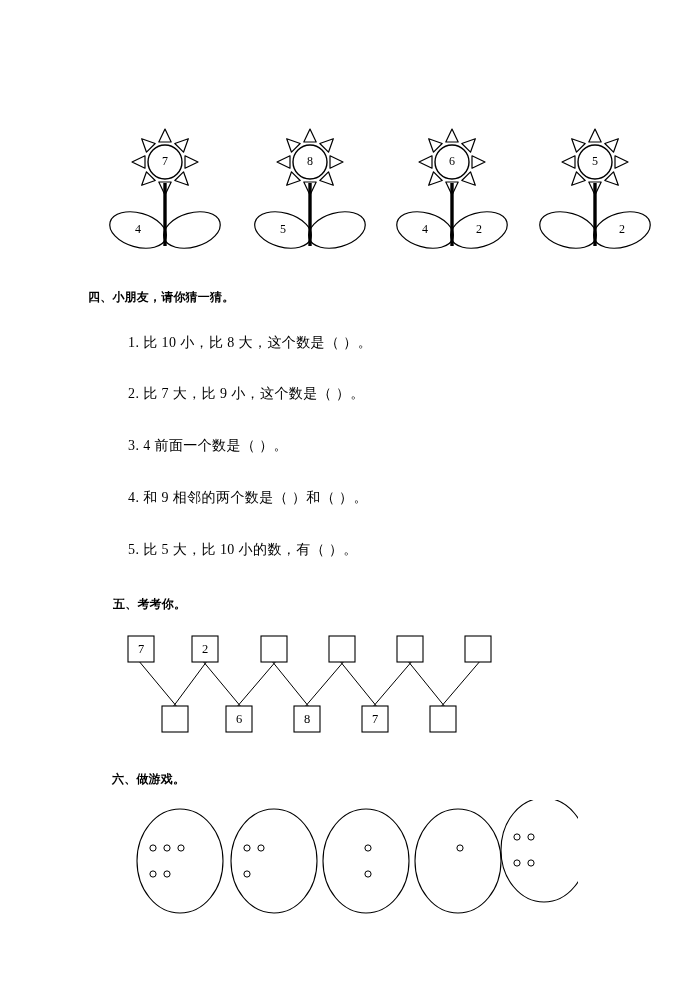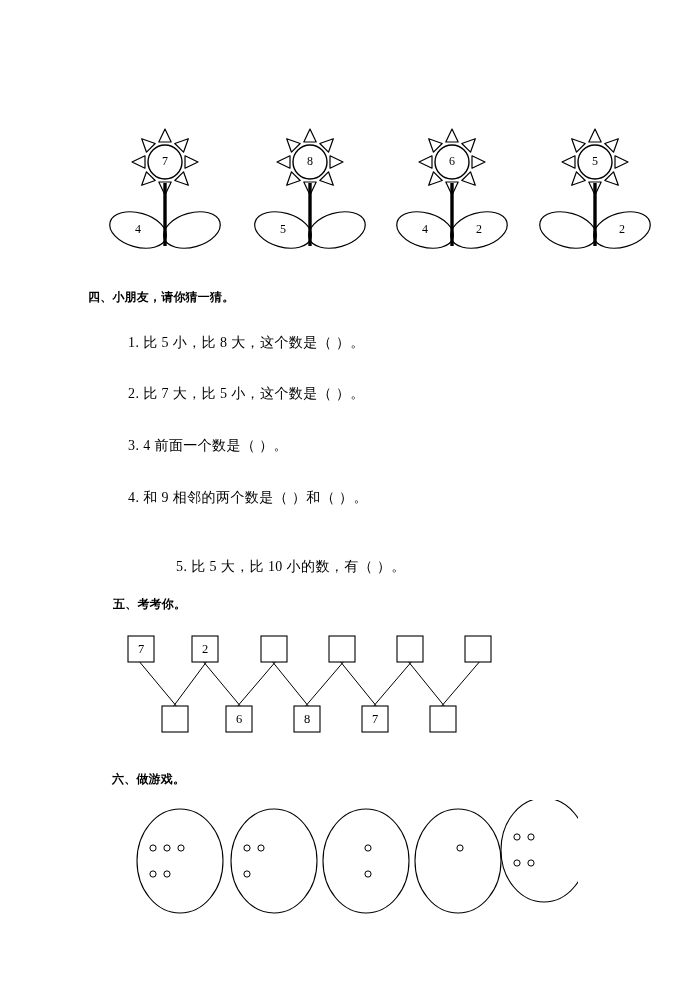--- a/index.html
+++ b/index.html
@@ -170,29 +170,29 @@
           <circle cx="60" cy="44" r="17" fill="#ffffff" stroke="#000000" stroke-width="1.4"></circle>
         </svg>
         <span class="num" style="left: 50px; top: 36px;">5</span>
         <span class="num" style="left: 23px; top: 104px;"></span>
         <span class="num" style="left: 77px; top: 104px;">2</span>
       </div>
     </div>
 
   <div class="sec-head" style="left:88px; top:289px;">四、小朋友，请你猜一猜。</div>
 
-  <div class="question" style="left:128px; top:334px;">1. 比 5 小，比 8 大，这个数是（      ）。</div>
-
-  <div class="question" style="left:128px; top:385px;">2. 比 7 大，比 5 小，这个数是（      ）。</div>
+  <div class="question" style="left:128px; top:334px;">1. 比 10 小，比 8 大，这个数是（      ）。</div>
+
+  <div class="question" style="left:128px; top:385px;">2. 比 7 大，比 9 小，这个数是（      ）。</div>
 
   <div class="question" style="left:128px; top:437px;">3. 4 前面一个数是（      ）。</div>
 
   <div class="question" style="left:128px; top:489px;">4. 和 9 相邻的两个数是（      ）和（      ）。</div>
 
-  <div class="question" style="left:128px; top:558px;margin-left:48px;">5. 比 5 大，比 10 小的数，有（            ）。</div>
+  <div class="question" style="left:128px; top:541px;">5. 比 5 大，比 10 小的数，有（            ）。</div>
 
   <div class="sec-head" style="left:113px; top:596px;text-align:center;">五、考考你。</div>
 
   <div class="boxchain" id="boxchain">
       <svg width="400" height="110">
         <line x1="19.700000000000003" y1="32" x2="56.3" y2="76" stroke="#000000" stroke-width="1"></line>
         <line x1="53.7" y1="76" x2="86.3" y2="32" stroke="#000000" stroke-width="1"></line>
         <line x1="83.7" y1="32" x2="120.3" y2="76" stroke="#000000" stroke-width="1"></line>
         <line x1="117.7" y1="76" x2="155.3" y2="32" stroke="#000000" stroke-width="1"></line>
         <line x1="152.7" y1="32" x2="188.3" y2="76" stroke="#000000" stroke-width="1"></line>

